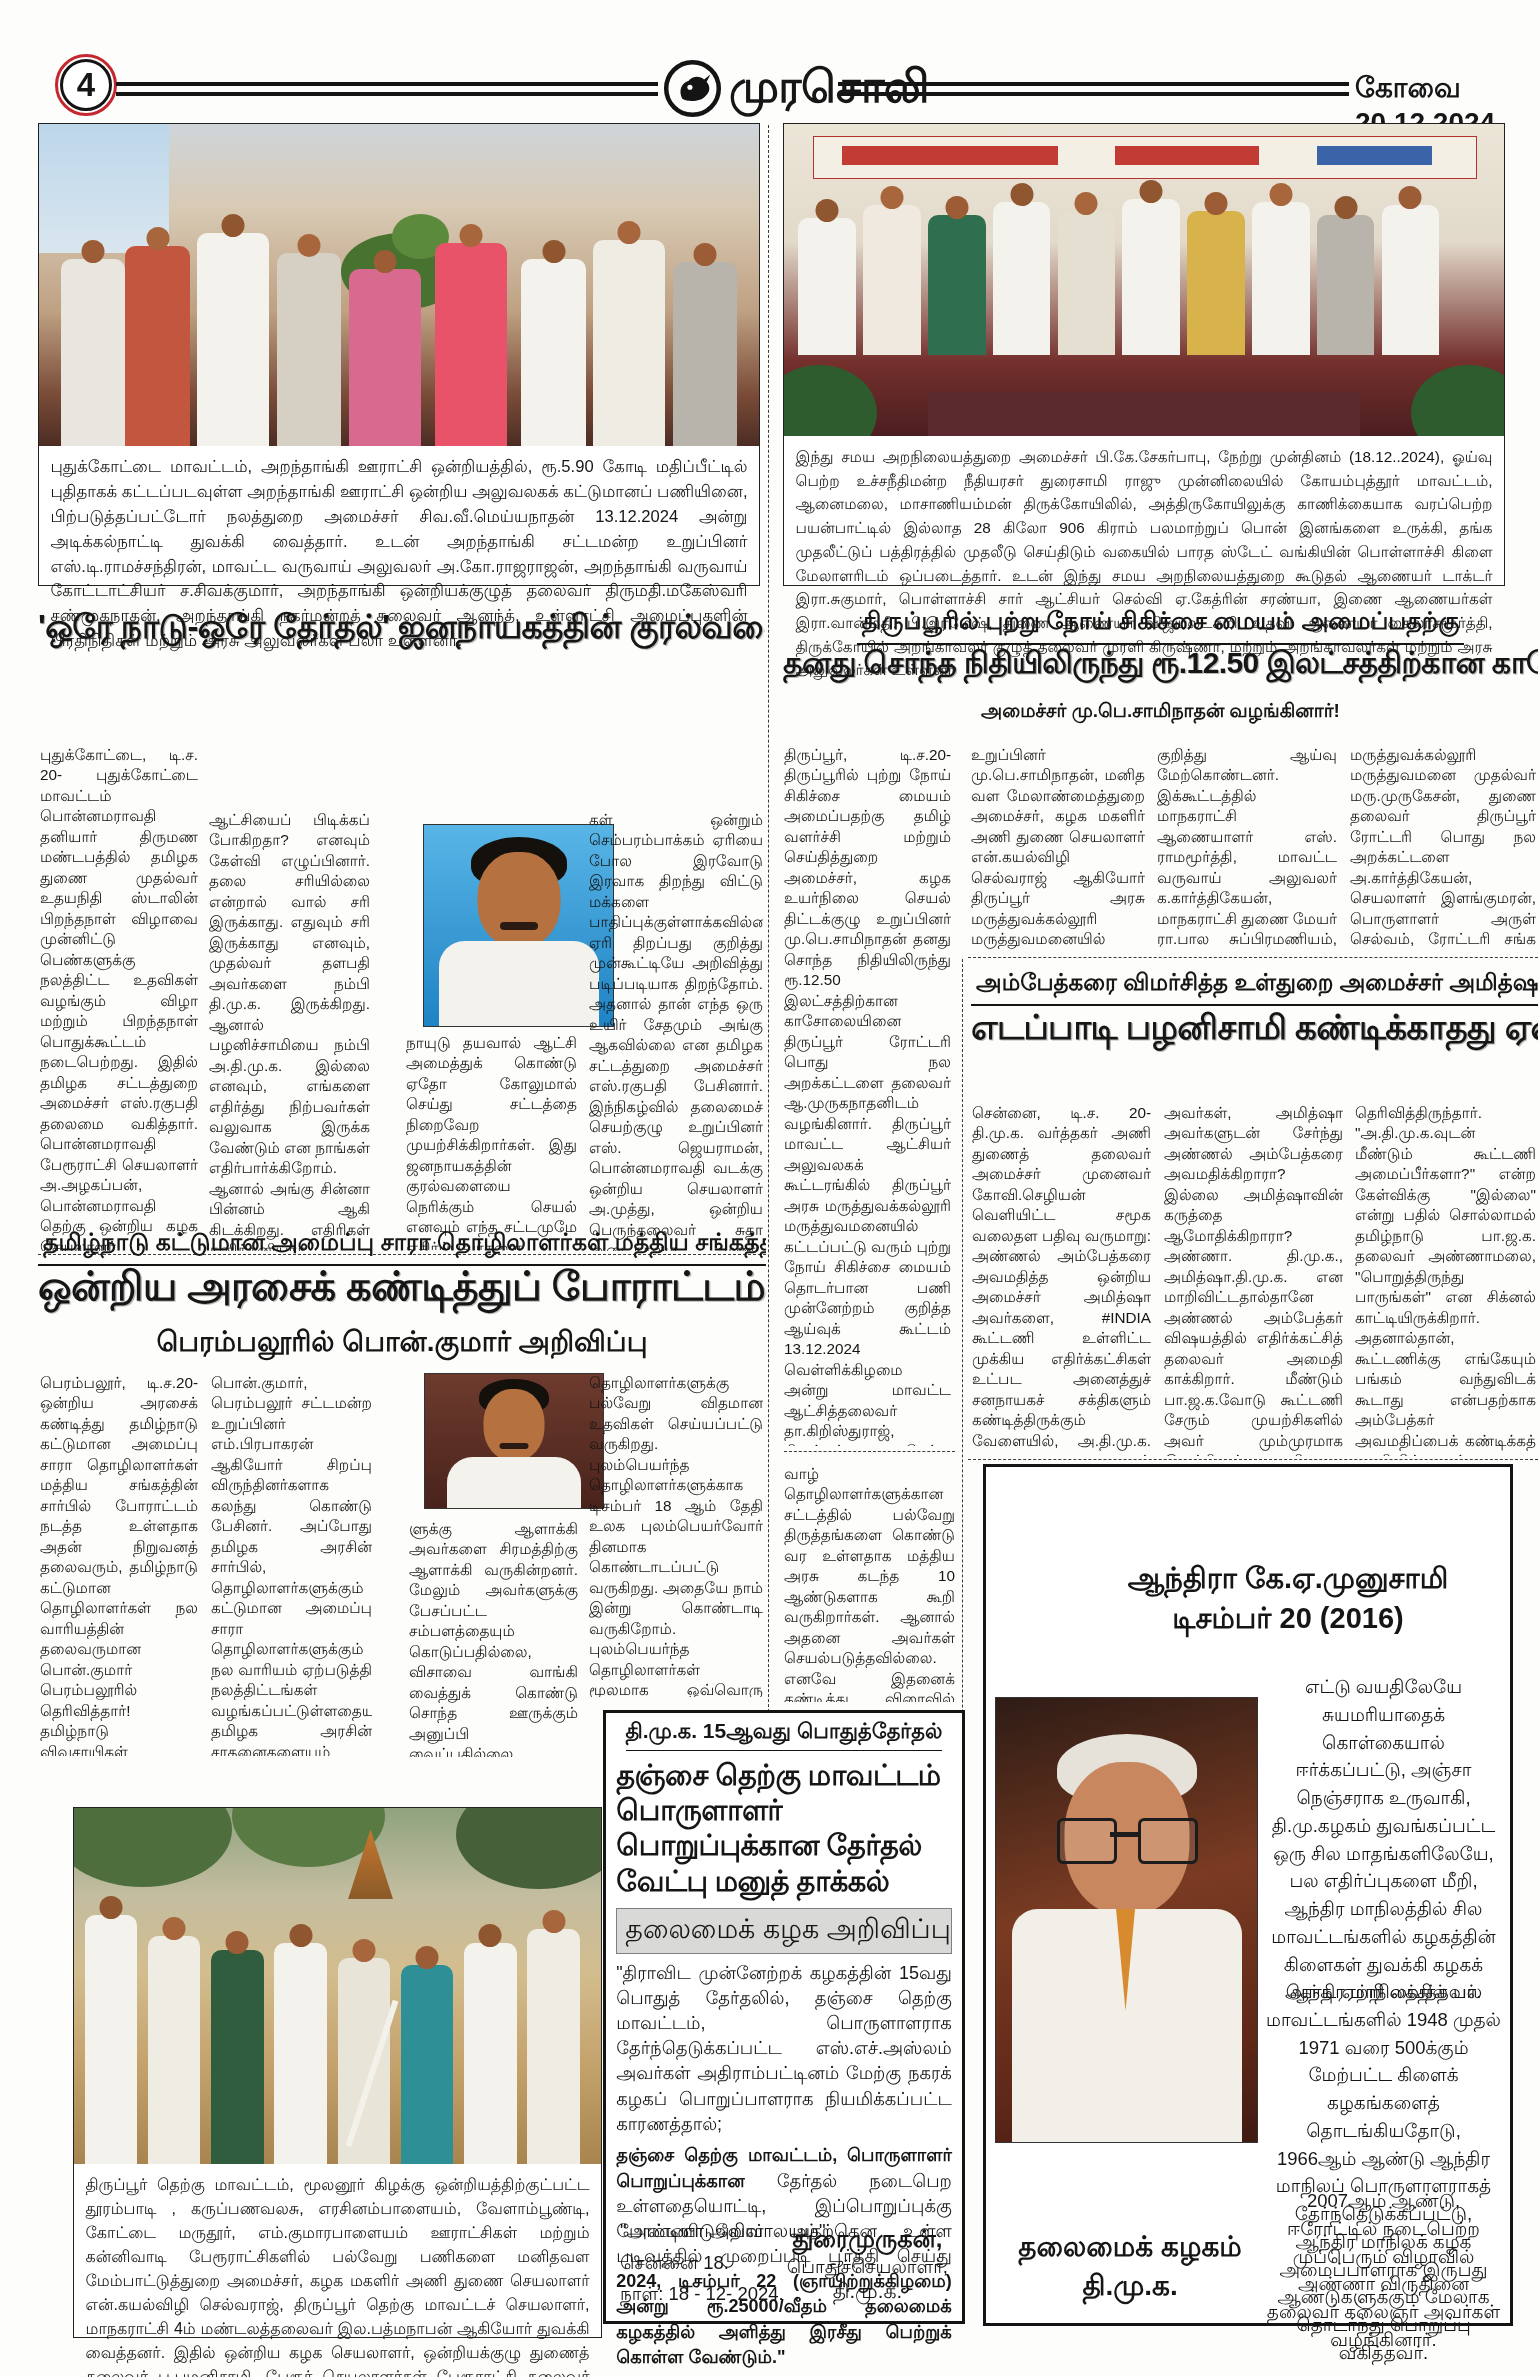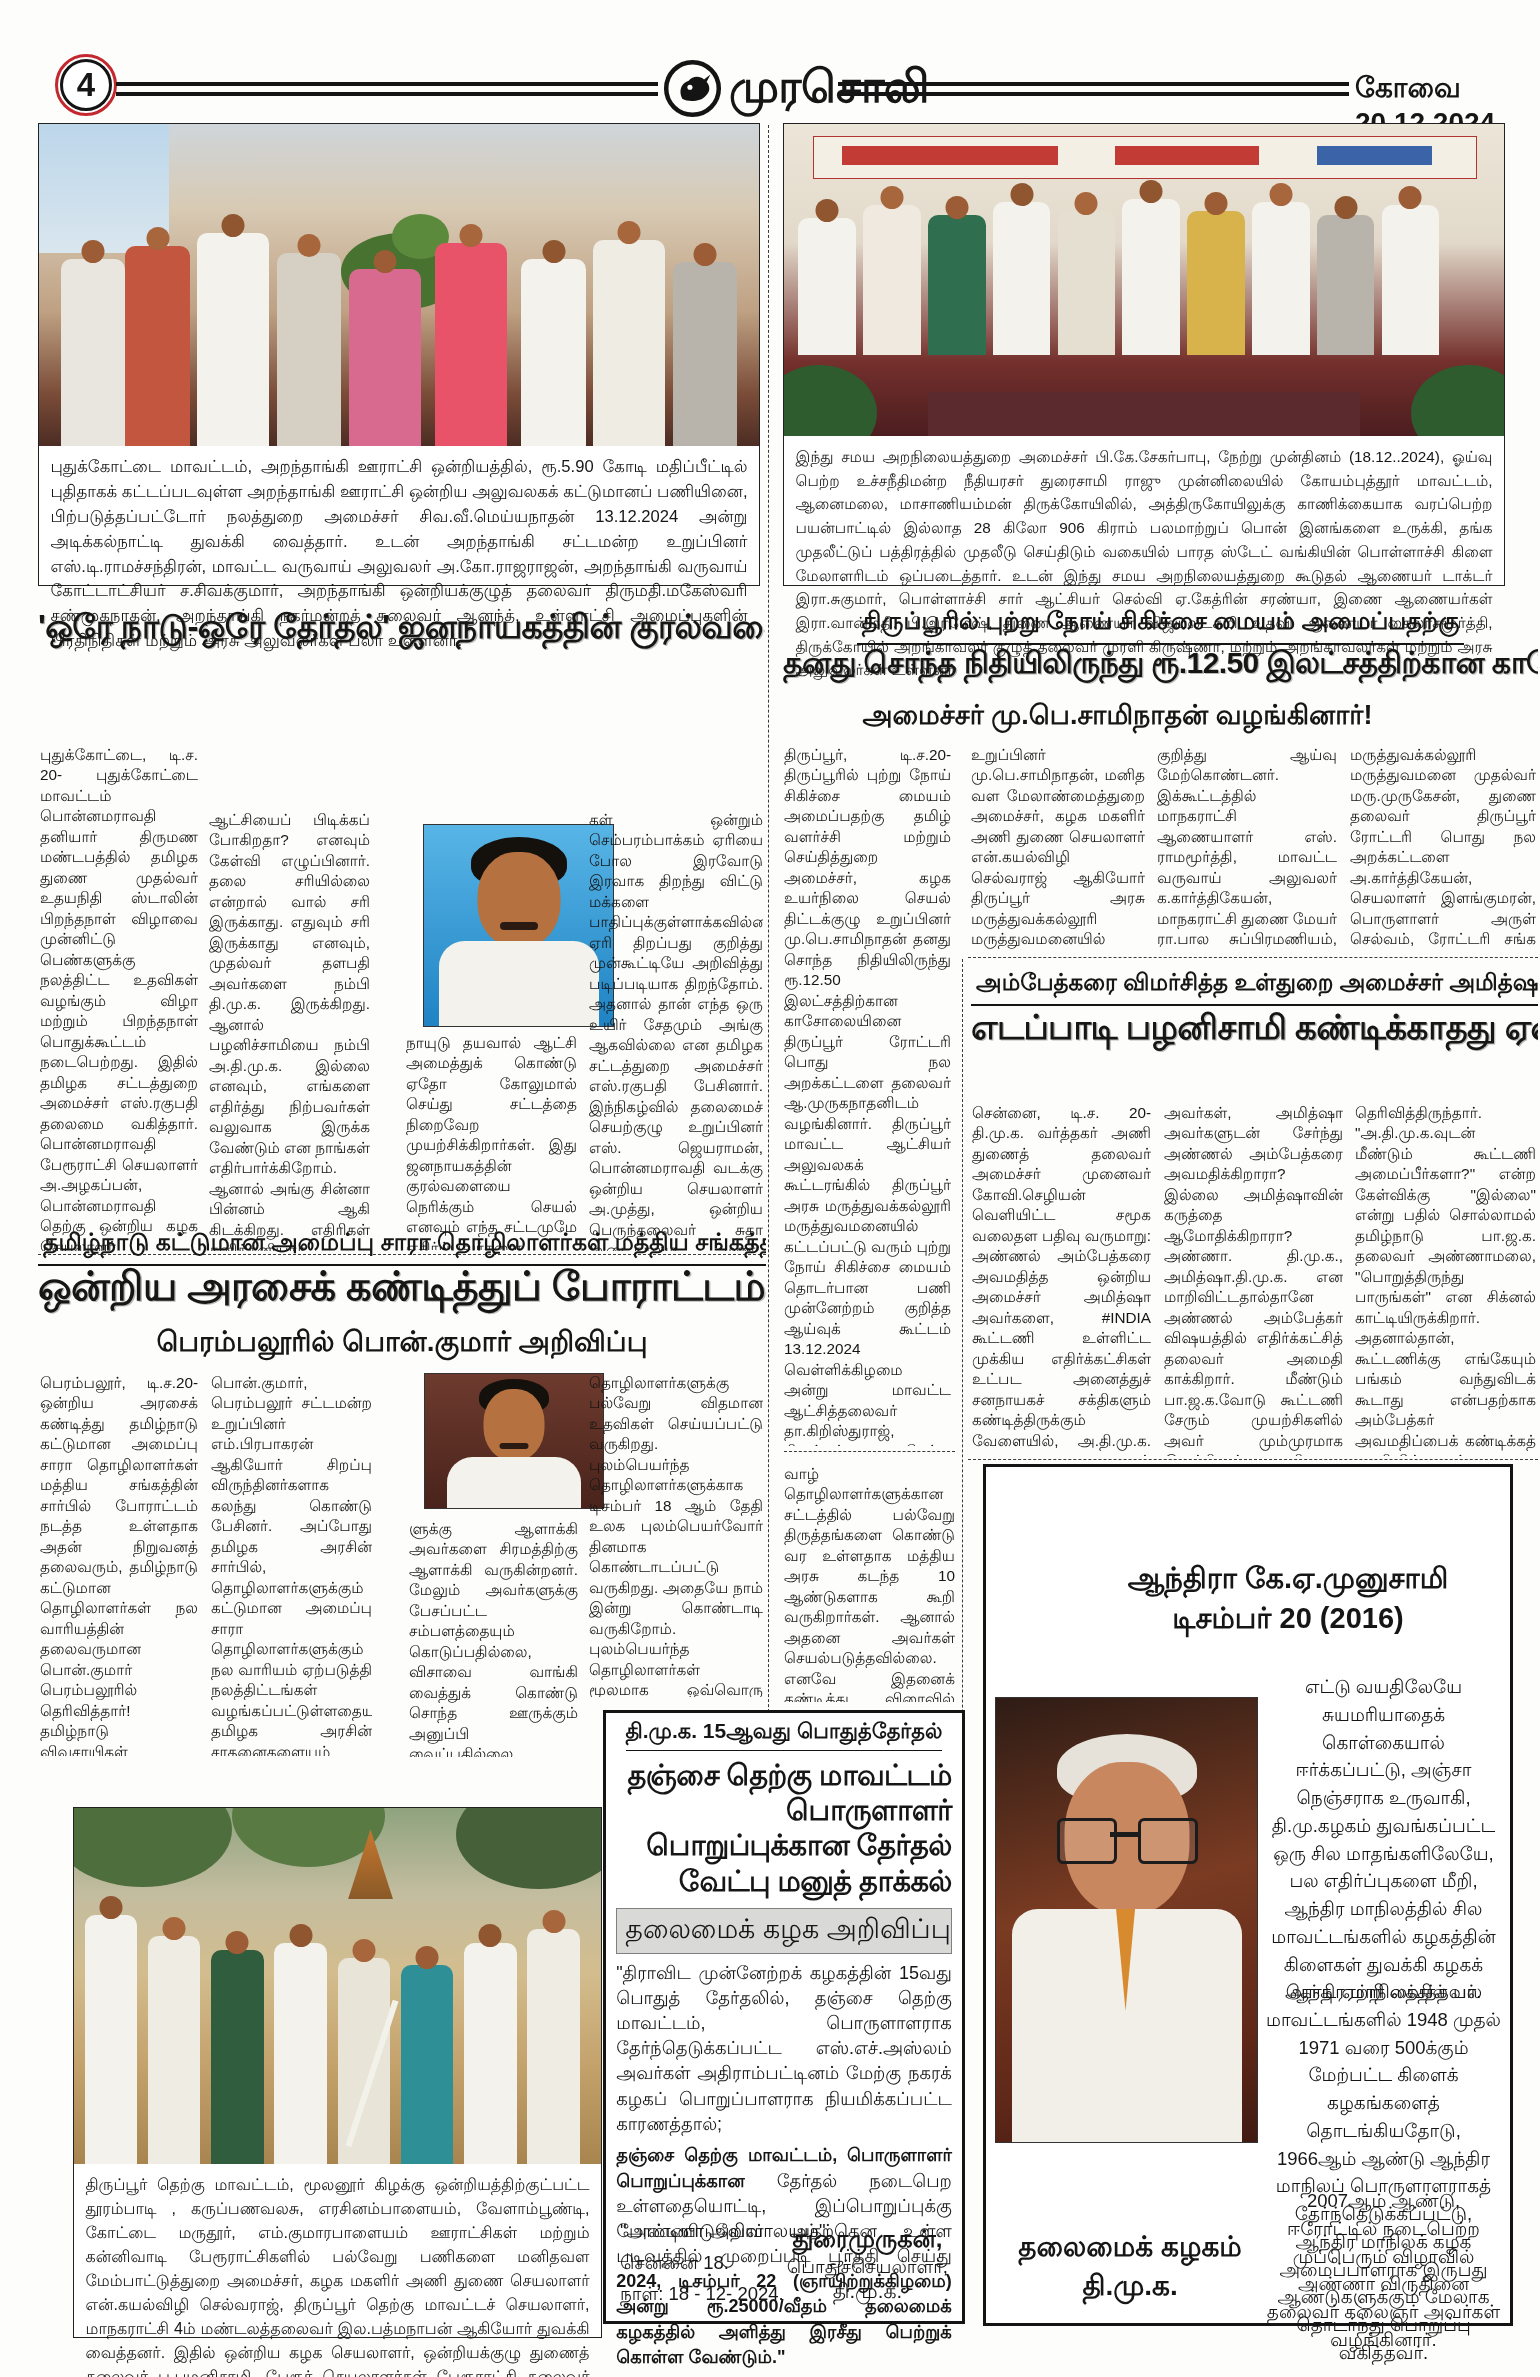--- a/index.html
+++ b/index.html
@@ -39,21 +39,21 @@
   .portrait .face{position:absolute;left:50%;transform:translateX(-50%);border-radius:46%;}
   .portrait .hair{position:absolute;left:50%;transform:translateX(-50%);border-radius:50% 50% 40% 40%;}
   .portrait .shirt{position:absolute;left:50%;transform:translateX(-50%);border-radius:25.5px 25.5px 0 0;}
   .portrait .mus{position:absolute;left:50%;transform:translateX(-50%);border-radius:5.1px;background:#2a1a12;}
   .glass{position:absolute;border:3.8px solid #1c1c1c;border-radius:6.4px;background:rgba(255,255,255,.12);}
   
   #dmkbox{border:3.8px solid #141414;background:#fff;}
   #dmkbox .inner{position:absolute;inset:6.4px 10.2px;}
   .dmk-kick{font-size:21px;font-weight:bold;text-align:center;}
   .dmk-kick span{display:inline-block;border-bottom:1.9px solid #141414;padding-bottom:3.8px;}
-  .dmk-hl{font-size:29px;font-weight:800;text-align:right;line-height:1.22;letter-spacing:-0.6px;}
+  .dmk-hl{font-size:29px;font-weight:800;text-align:left;line-height:1.22;letter-spacing:-0.6px;}
   .graybar{background:#d9d9d7;border:1.3px solid #808080;font-size:27px;text-align:right;
            padding:5.1px 0;margin-top:9px;}
   .dmk-p{font-size:18px;line-height:1.4;text-align:justify;margin:6.4px 0 0 0;}
   .b{font-weight:bold;}
   
   #membox{border:3.2px solid #141414;background:#fff;}
   #membanner{background:#0c0c0c;color:#fff;display:flex;align-items:center;justify-content:center;
              font-size:32px;font-weight:bold;}
   .memname{font-size:29px;font-weight:bold;text-align:center;padding-left:40px;}
   .memtext{font-size:18.5px;line-height:1.5;text-align:center;}
@@ -132,21 +132,21 @@
     <div class="face" style="top:27px;width:83px;height:96px;background:#b5713f;"></div>
     <div class="mus" style="top:97px;width:38px;height:7.7px;"></div>
     <div class="shirt" style="top:116px;width:160px;height:89px;background:#f4f2ec;"></div>
   </div>
   <div class="abs col" style="left:406px;top:1033px;width:171px;height:217px;">நாயுடு தயவால் ஆட்சி அமைத்துக் கொண்டு ஏதோ கோலுமால் செய்து சட்டத்தை நிறைவேற முயற்சிக்கிறார்கள். இது ஜனநாயகத்தின் குரல்வளையை நெரிக்கும் செயல் எனவும் எந்த சட்டமுமே எதிர்ப்பவர்களை வெளியேற்றி விட்டு நிறைவேற்றுவதே பாரதிய ஜனதா கட்சி 10 ஆண்டுகளாக வழக்கமாக செய்து வருகிறது எனவும் நிபந்தனையுடன் ஆதரவு தெரிவித்த நிதீஷ் குமாரும் சந்திரபாபு நாயுடுவும் ஒரே நாடு ஒரே தேர்தலை திட்டத்தை ஆதரிக்கிறார்களா என பொறுத்திருந்து பார்க்க வேண்டும். சாத்தனூர் அணையை திறந்து விட்டது தொடர்பாக எடப்பாடி பழனிச்சாமி விமர்சித்து இருக்கிறார் நாங்</div>
   <div class="abs col" style="left:589px;top:810px;width:174px;height:441px;">கள் ஒன்றும் செம்பரம்பாக்கம் ஏரியை போல இரவோடு இரவாக திறந்து விட்டு மக்களை பாதிப்புக்குள்ளாக்கவில்லை. ஏரி திறப்பது குறித்து முன்கூட்டியே அறிவித்து படிப்படியாக திறந்தோம். அதனால் தான் எந்த ஒரு உயிர் சேதமும் அங்கு ஆகவில்லை என தமிழக சட்டத்துறை அமைச்சர் எஸ்.ரகுபதி பேசினார். இந்நிகழ்வில் தலைமைச் செயற்குழு உறுப்பினர் எஸ். ஜெயராமன், பொன்னமராவதி வடக்கு ஒன்றிய செயலாளர் அ.முத்து, ஒன்றிய பெருந்தலைவர் சுதா அடைக்கலம் மணி, பேரூராட்சி தலைவர் சுந்தரி அழகப்பன், பேரூராட்சி துணைத்தலைவர் வெங்கடேசன், மாவட்ட இளைஞரணி துணை அமைப்பாளர் வேந்தன்பட்டி இளைய ராஜா, ஆலவயல் ராமு, சீமாட்டி அப்துல்லத்தீப், ஆலவயல் முரளி சுப்பையா, ஆலவயல் சுவாமிநாதன், முத்தையா, கோவை ராமன், கருணாநிதி, சுரேஷ், சோலை செல்வம், நாகராஜ், உள்ளிட்ட மாவட்ட ஒன்றிய பேரூர் கழக நிர்வாகிகள் ஏராளமானோர் கலந்து கொண்டனர்.</div>
   <div class="abs dashh" style="left:38px;top:1254px;width:728px;"></div>
 
   <div class="abs kick" style="left:783px;top:607px;width:755px;"><span>திருப்பூரில் புற்று நோய் சிகிச்சை மையம் அமைப்பதற்கு</span></div>
   <div class="abs hl" style="left:783px;top:646px;width:755px;font-size:30px;">தனது சொந்த நிதியிலிருந்து ரூ.12.50 இலட்சத்திற்கான காசோலை!</div>
-  <div class="abs sub" style="left:740px;top:700px;width:755px;font-size:27px;">அமைச்சர் மு.பெ.சாமிநாதன் வழங்கினார்!</div>
+  <div class="abs sub" style="left:783px;top:700px;width:755px;font-size:19px;">அமைச்சர் மு.பெ.சாமிநாதன் வழங்கினார்!</div>
   <div class="abs col" style="left:784px;top:745px;width:167px;height:701px;">திருப்பூர், டி.ச.20- திருப்பூரில் புற்று நோய் சிகிச்சை மையம் அமைப்பதற்கு தமிழ் வளர்ச்சி மற்றும் செய்தித்துறை அமைச்சர், கழக உயர்நிலை செயல் திட்டக்குழு உறுப்பினர் மு.பெ.சாமிநாதன் தனது சொந்த நிதியிலிருந்து ரூ.12.50 இலட்சத்திற்கான காசோலையினை திருப்பூர் ரோட்டரி பொது நல அறக்கட்டளை தலைவர் ஆ.முருகநாதனிடம் வழங்கினார். திருப்பூர் மாவட்ட ஆட்சியர் அலுவலகக் கூட்டரங்கில் திருப்பூர் அரசு மருத்துவக்கல்லூரி மருத்துவமனையில் கட்டப்பட்டு வரும் புற்று நோய் சிகிச்சை மையம் தொடர்பான பணி முன்னேற்றம் குறித்த ஆய்வுக் கூட்டம் 13.12.2024 வெள்ளிக்கிழமை அன்று மாவட்ட ஆட்சித்தலைவர் தா.கிறிஸ்துராஜ், திருப்பூர் தெற்கு சட்டமன்ற உறுப்பினர், வடக்கு மாவட்டச் செயலாளர் க.செல்வராஜ், மாநகராட்சி மேயர், வடக்கு மாநகர செயலாளர் ந.தினேஷ்குமார் ஆகியோர் முன்னிலையில் நடைபெற்றது. இக்கூட்டத்தில் தமிழ் வளர்ச்சி மற்றும் செய்தித்துறை அமைச்சர், கழக உயர்நிலை செயல் திட்டக்குழு</div>
   <div class="abs col" style="left:971px;top:745px;width:174px;height:206px;">உறுப்பினர் மு.பெ.சாமிநாதன், மனித வள மேலாண்மைத்துறை அமைச்சர், கழக மகளிர் அணி துணை செயலாளர் என்.கயல்விழி செல்வராஜ் ஆகியோர் திருப்பூர் அரசு மருத்துவக்கல்லூரி மருத்துவமனையில் கட்டப்பட்டு வரும் புற்று நோய் சிகிச்சை மையம் தொடர்பான பணி முன்னேற்றம்</div>
   <div class="abs col" style="left:1157px;top:745px;width:180px;height:206px;">குறித்து ஆய்வு மேற்கொண்டனர். இக்கூட்டத்தில் மாநகராட்சி ஆணையாளர் எஸ். ராமமூர்த்தி, மாவட்ட வருவாய் அலுவலர் க.கார்த்திகேயன், மாநகராட்சி துணை மேயர் ரா.பால சுப்பிரமணியம், பொதுப்பணித்துறை செயற் பொறியாளர் செந்தில்குமரன், திருப்பூர் அரசு</div>
   <div class="abs col" style="left:1350px;top:745px;width:186px;height:206px;">மருத்துவக்கல்லூரி மருத்துவமனை முதல்வர் மரு.முருகேசன், துணை தலைவர் திருப்பூர் ரோட்டரி பொது நல அறக்கட்டளை அ.கார்த்திகேயன், செயலாளர் இளங்குமரன், பொருளாளர் அருள் செல்வம், ரோட்டரி சங்க நிர்வாகிகள் ஆர்.தாமோதரன், ஆனந்த ராம், சக்திவேல் உட்பட பலர் கலந்து கொண்டனர்.</div>
   <div class="abs dashh" style="left:968px;top:957px;width:570px;"></div>
   <div class="abs dashh" style="left:784px;top:1451px;width:171px;"></div>
 
   <div class="abs kick" style="left:971px;top:969px;width:567px;font-size:23px;"><span>அம்பேத்கரை விமர்சித்த உள்துறை அமைச்சர் அமித்ஷாவை</span></div>
   <div class="abs hl" style="left:971px;top:1008px;width:567px;font-size:34px;">எடப்பாடி பழனிசாமி கண்டிக்காதது ஏன்?</div>
   <div class="abs col" style="left:972px;top:1103px;width:179px;height:353px;">சென்னை, டி.ச. 20- தி.மு.க. வர்த்தகர் அணி துணைத் தலைவர் அமைச்சர் முனைவர் கோவி.செழியன் வெளியிட்ட சமூக வலைதள பதிவு வருமாறு: அண்ணல் அம்பேத்கரை அவமதித்த ஒன்றிய அமைச்சர் அமித்ஷா அவர்களை, #INDIA கூட்டணி உள்ளிட்ட முக்கிய எதிர்க்கட்சிகள் உட்பட அனைத்துச் சனநாயகச் சக்திகளும் கண்டித்திருக்கும் வேளையில், அ.தி.மு.க. தலைமை மவுனம் காப்பது ஏன்? அண்ணல் அம்பேத்கரை விமர்சித்த அமித்ஷாவை எதிர்க்கட்சித் தலைவர் பழனிசாமி நேரடியாக கண்டிக்காதது ஏன்? எதிர்க்கட்சித் தலைவர்</div>

